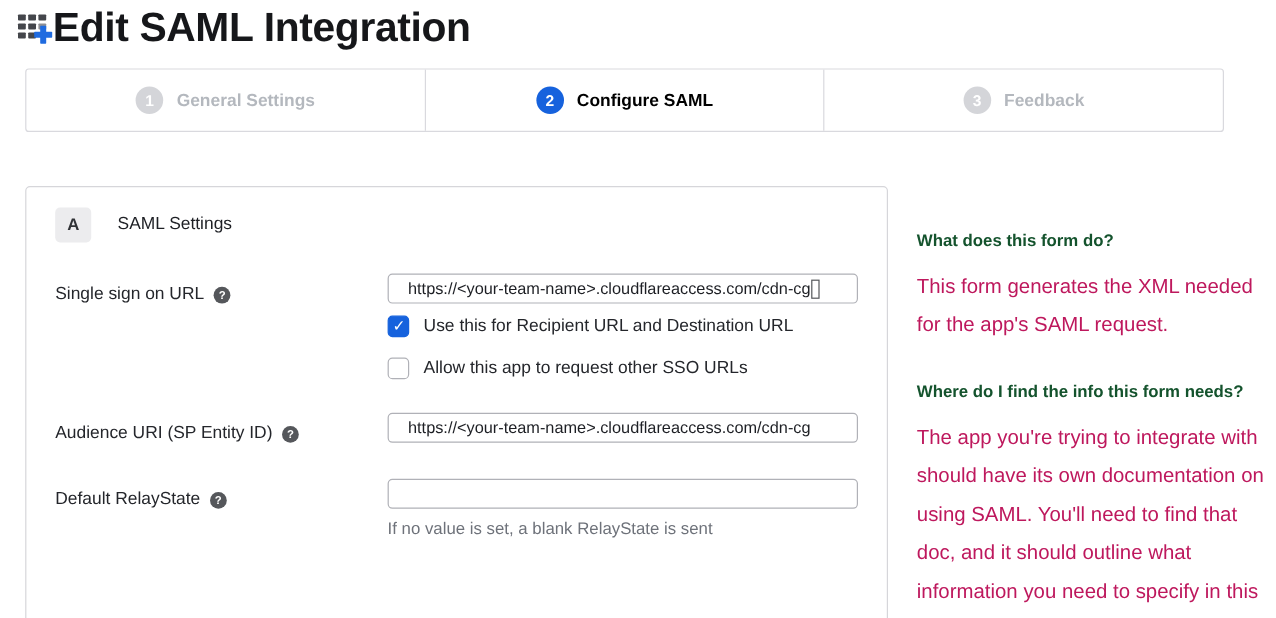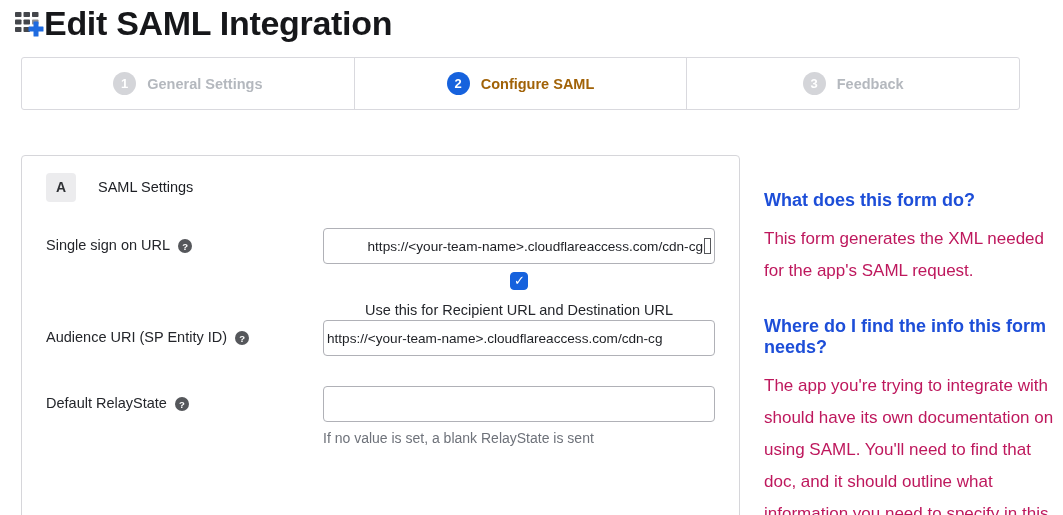--- a/index.html
+++ b/index.html
@@ -31,21 +31,21 @@
   }
   .step + .step { border-left: 1px solid #d9d9de; }
   .step-circle {
     width: 23px; height: 23px; border-radius: 50%;
     display: flex; align-items: center; justify-content: center;
     font-size: 13px; font-weight: 700; color: #ffffff;
     background: #d4d5d9; flex: 0 0 auto;
   }
   .step.active .step-circle { background: #1662dd; }
   .step-label { font-size: 14.5px; font-weight: 700; color: #b4b8be; }
-  .step.active .step-label { color: #a16207; }
+  .step.active .step-label { color: #000000; }
 
   
   .content { position: absolute; left: 21px; top: 155px; display: flex; }
   .panel {
     width: 719px; height: 420px;
     border: 1px solid #d6d6da; border-radius: 4px; background: #ffffff;
     padding: 16px 24px;
   }
 
   .section-header { display: flex; align-items: center; gap: 22px; height: 30px; }
@@ -63,53 +63,53 @@
   .field-label { font-size: 14.5px; color: #24262b; text-align: right; }
   .help-icon {
     width: 14px; height: 14px; border-radius: 50%; background: #55575b;
     color: #ffffff; font-size: 9.5px; font-weight: 700;
     display: inline-flex; align-items: center; justify-content: center;
     margin-top: 2px; flex: 0 0 auto; cursor: pointer;
   }
   .control-col { width: 392px; }
 
   .text-input, .fake-input {
-    width: 392px; height: 36px;
+    width: 392px; height: 25px;
     border: 1px solid #b0b1b7; border-radius: 4px; background: #ffffff;
     font-family: "Liberation Sans", "DejaVu Sans", sans-serif;
-    font-size: 13.6px; color: #1d1f24; padding: 0 3px; justify-content: flex-end;
+    font-size: 13.6px; color: #1d1f24; padding: 0 16px;
   }
   .fake-input {
     display: flex; align-items: center; overflow: hidden; white-space: nowrap;
   }
   .fake-input .val { overflow: hidden; white-space: nowrap; }
   .cursor-box {
     flex: 0 0 auto; width: 7px; height: 16px;
     border: 1px solid #55575b; margin-left: 1px;
   }
 
-  .checkbox-row { display: flex; align-items: center; gap: 12px; margin-top: 13px; height: 22px; flex-direction: column; }
+  .checkbox-row { display: flex; align-items: center; gap: 12px; margin-top: 13px; height: 22px; }
   .checkbox-row.first { margin-top: 8px; }
   .checkbox {
     width: 18px; height: 18px; border-radius: 4px; border: 1px solid #b0b1b7;
     background: #ffffff; flex: 0 0 auto; cursor: pointer; position: relative;
   }
   .checkbox.checked { background: #1662dd; border-color: #1662dd; }
   .checkbox.checked::after {
     content: "✓"; position: absolute; left: 3px; top: 0px;
     color: #ffffff; font-size: 13px; font-weight: 700;
   }
   .checkbox-label { font-size: 14.5px; color: #24262b; }
 
   .helper-text { margin-top: 8px; font-size: 14px; color: #6e727a; }
 
   
   .sidebar { width: 292px; margin-left: 24px; padding-top: 35px; }
   .sidebar h3 {
-    font-size: 18px; font-weight: 700; color: #1d4ed8;
+    font-size: 14px; font-weight: 700; color: #14532d;
     line-height: 21px; margin-bottom: 12px;
   }
   .sidebar p {
     font-size: 17px; color: #be185d; line-height: 32px; margin-bottom: 22px;
   }
 </style>
 </head>
 <body>
 
 <div class="header">
@@ -164,20 +164,24 @@
       </div>
       <div class="control-col">
         <div class="fake-input">
           <span class="val">https://&lt;your-team-name&gt;.cloudflareaccess.com/cdn-cg</span>
           <span class="cursor-box"></span>
         </div>
         <div class="checkbox-row first">
           <span class="checkbox checked"></span>
           <span class="checkbox-label">Use this for Recipient URL and Destination URL</span>
         </div>
+        <div class="checkbox-row">
+          <span class="checkbox"></span>
+          <span class="checkbox-label">Allow this app to request other SSO URLs</span>
+        </div>
       </div>
     </div>
 
     <div class="form-row">
       <div class="label-col">
         <span class="field-label">Audience URI (SP Entity ID)</span>
         <span class="help-icon">?</span>
       </div>
       <div class="control-col">
         <input class="text-input" type="text" value="https://&lt;your-team-name&gt;.cloudflareaccess.com/cdn-cg" style="">

